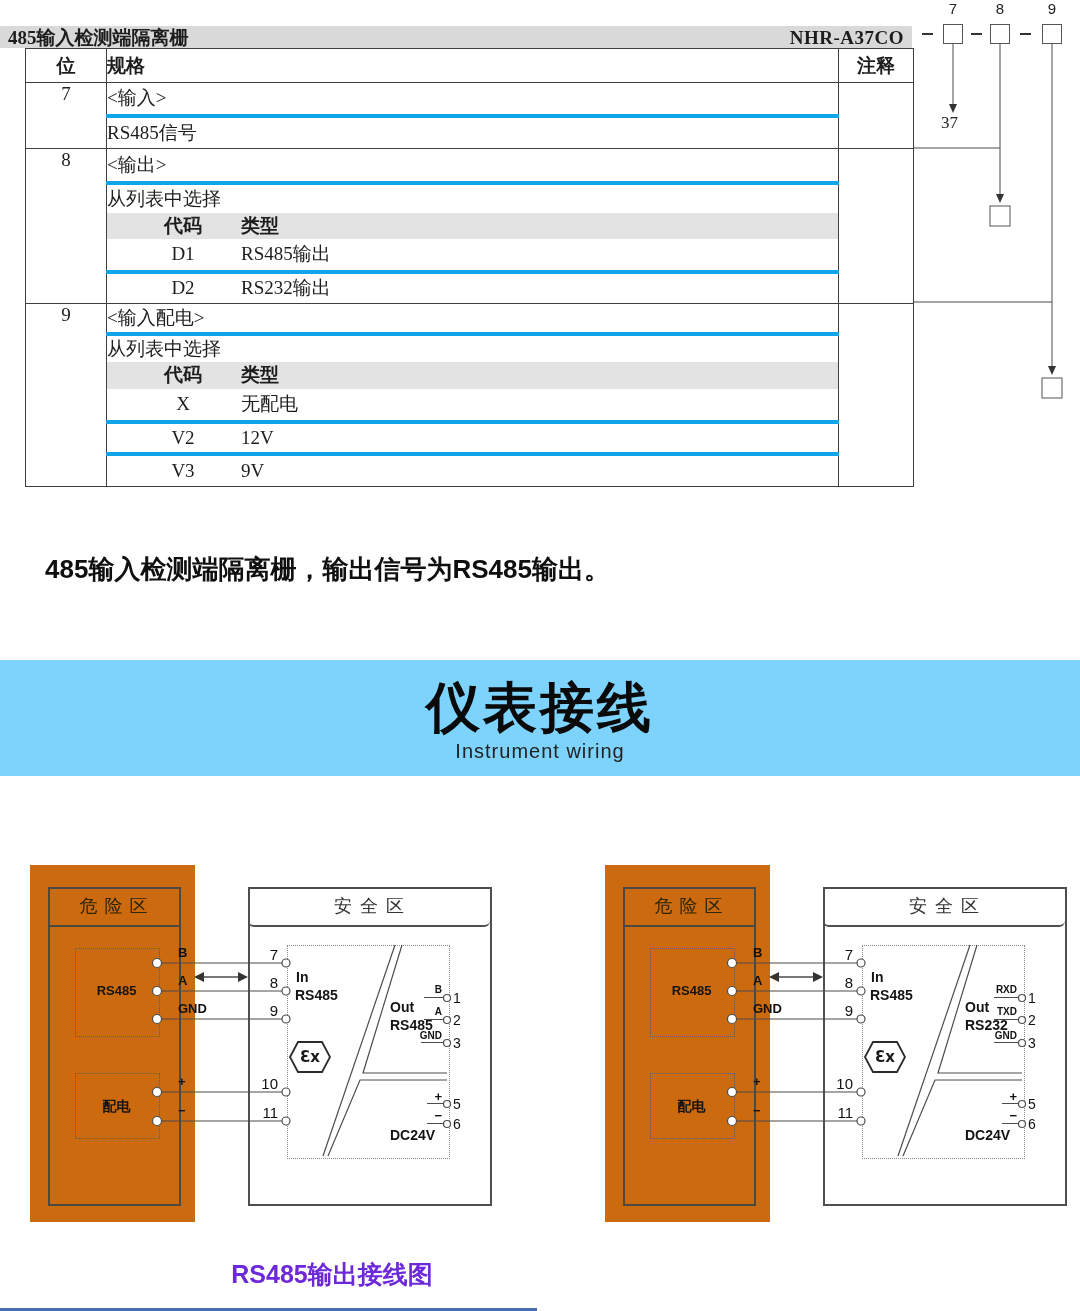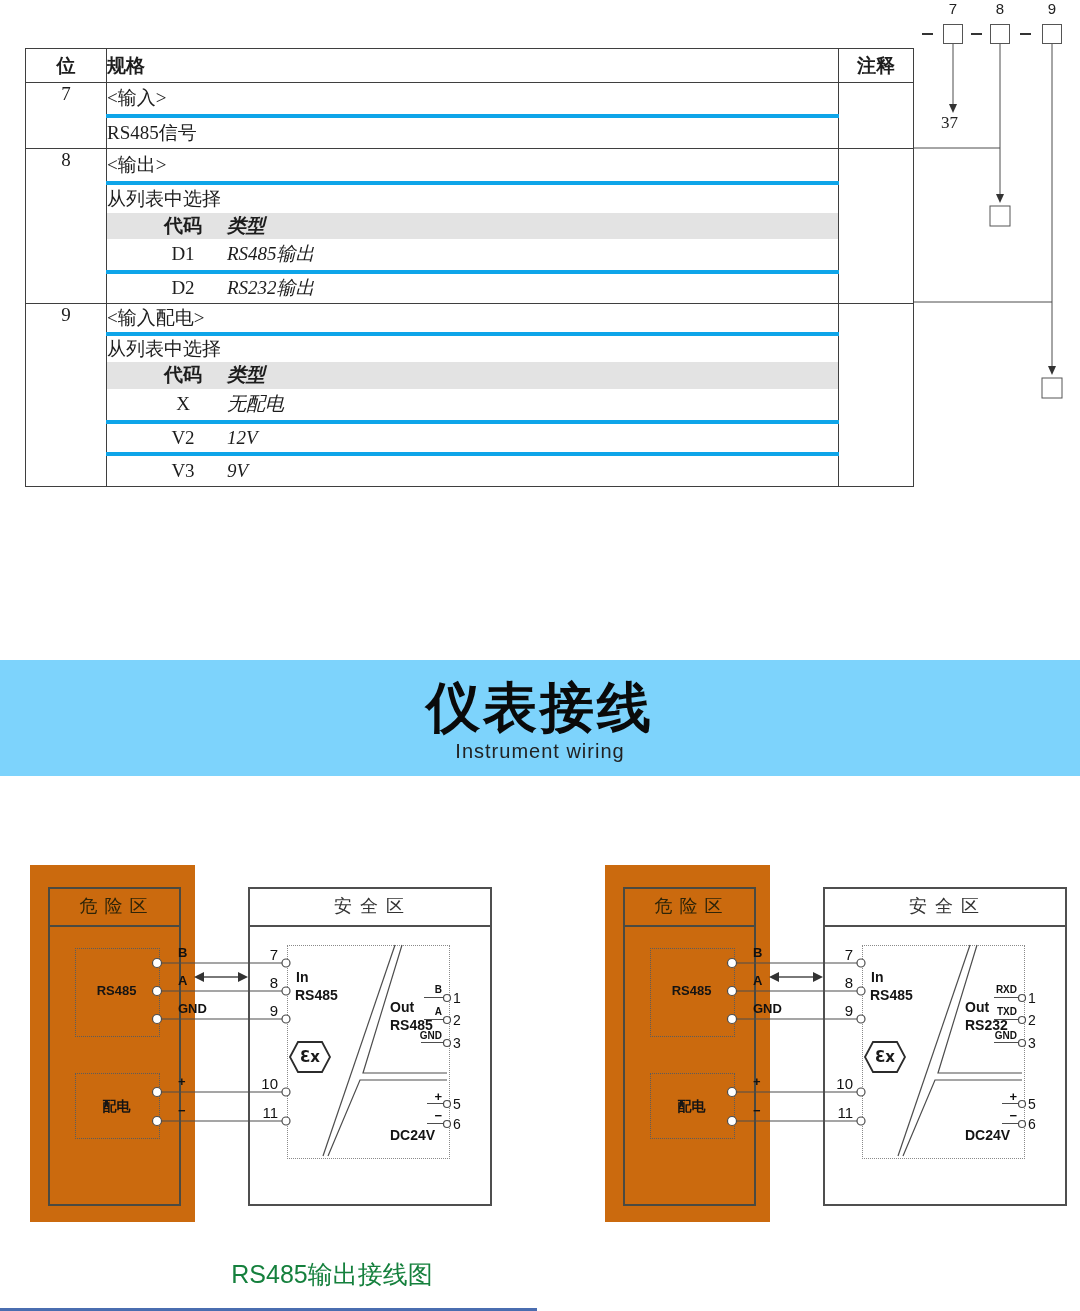--- a/index.html
+++ b/index.html
@@ -29,21 +29,21 @@
   td.note{border-left:1px solid #3f3f3f;}
   th.hpos{border-right:1px solid #3f3f3f;text-align:center;font-weight:bold;}
   th.hspec{text-align:left;padding-left:49px;font-weight:bold;}
   th.hnote{border-left:1px solid #3f3f3f;text-align:center;font-weight:bold;}
   tr.hdr>th{border-bottom:1px solid #3f3f3f;}
   tr.gstart>td{border-top:1px solid #3f3f3f;}
   tr.minor>td.spec{border-top:4px solid #0ea5e9;}
   td.spec{text-align:left;padding-left:38px;}
   td.spec.coderow{padding-left:40px;}
   .codecell{display:inline-block;width:72px;text-align:center;}
-  .typecell{margin-left:8px;font-style:italic;}
+  .typecell{margin-left:22px;}
   tr.grayrow>td.spec{background:#e3e3e3;font-weight:bold;}
   .rh34{height:34px}.rh33{height:33px}.rh32{height:32px}.rh30{height:30px}
   .rh28{height:28px}.rh27{height:27px}.rh25{height:25px}
 
   
   .note-line{position:absolute;left:45px;font-weight:bold;font-size:26px;color:#0f0f0f;}
 
   
   .banner{position:absolute;left:0;top:660px;width:1080px;height:116px;background:#7dd3fc;}
   .banner-title{position:absolute;left:0;top:12px;width:100%;text-align:center;
@@ -55,21 +55,21 @@
   .diagram{position:absolute;width:500px;height:370px;}
   #diag1{left:20px;top:860px;} #diag2{left:595px;top:860px;}
   .orange{position:absolute;left:10px;top:5px;width:165px;height:357px;background:#cb6a0e;}
   .hzbox{position:absolute;left:28px;top:27px;width:129px;height:315px;border:2px solid #4a4a42;}
   .hztitle{position:absolute;left:28px;top:27px;width:131px;height:38px;line-height:38px;
            text-align:center;font-family:"Liberation Serif",serif;font-size:18px;color:#2e2408;
            letter-spacing:7px;text-indent:7px;border-bottom:2px solid #4a4a42;}
   .safebox{position:absolute;left:228px;top:27px;width:240px;height:315px;border:2px solid #4f4f4f;background:#fff;}
   .safetitle{position:absolute;left:228px;top:27px;width:242px;height:38px;line-height:38px;
              text-align:center;font-family:"Liberation Serif",serif;font-size:18px;color:#333;
-             letter-spacing:8px;text-indent:8px;border-bottom:2px solid #4f4f4f;}
+             letter-spacing:8px;text-indent:8px;border-bottom:2px solid #4f4f4f;border-radius:6px;}
   .inbox{position:absolute;left:55px;top:88px;width:83px;height:87px;border:1px dotted #5c5c5c;}
   .pwrbox{position:absolute;left:55px;top:213px;width:83px;height:64px;border:1px dotted #5c5c5c;}
   .inbox-label{position:absolute;left:55px;top:123px;width:83px;text-align:center;
                font-size:13px;font-weight:bold;color:#141414;}
   .pwr-label{position:absolute;left:55px;top:238px;width:83px;text-align:center;
              font-size:14px;font-weight:bold;color:#141414;}
   .modbox{position:absolute;left:267px;top:85px;width:161px;height:212px;border:1px dotted #8a8a8a;}
   .diag-svg{position:absolute;left:0;top:0;width:500px;height:370px;}
   .tlabel{position:absolute;left:158px;width:44px;height:16px;font-size:13px;font-weight:bold;color:#111;}
   .tl0{top:85px}.tl1{top:113px}.tl2{top:141px}.tl3{top:214px}.tl4{top:243px}
@@ -83,37 +83,41 @@
   .outsig{position:absolute;left:370px;top:157px;font-size:14px;font-weight:bold;color:#141414;}
   .dcv{position:absolute;left:370px;top:243px;font-size:14px;font-weight:bold;color:#141414;margin-top:24px;}
   .olabel{position:absolute;left:392px;width:30px;text-align:right;font-size:10px;font-weight:bold;color:#111;}
   .ol0{top:124px}.ol1{top:146px}.ol2{top:170px}
   .plabel{position:absolute;left:400px;width:22px;text-align:right;font-size:13px;font-weight:bold;color:#111;}
   .pl0{top:229px}.pl1{top:248px}
   .onum{position:absolute;left:433px;width:18px;font-size:14px;color:#111;}
   .on0{top:130px}.on1{top:152px}.on2{top:175px}.on3{top:236px}.on4{top:256px}
 
   .diag-caption{position:absolute;top:1258px;width:400px;text-align:center;
-                font-size:25px;font-weight:normal;color:#15803d;}
+                font-size:25px;font-weight:bold;color:#6d28d9;}
   #cap1{left:132px;} #cap2{left:622px;}
 
   .bottomline{position:absolute;left:0;top:1308px;width:537px;height:3px;background:#4a6db0;}
 
   svg line,svg polyline{stroke:#4d4d4d;stroke-width:1.2;fill:none;}
   svg .thin{stroke-width:1;}
   svg circle{fill:#fff;stroke:#4d4d4d;stroke-width:1.2;}
   svg polygon.arr{fill:#333;stroke:none;}
   svg rect.cbox{fill:#fff;stroke:#555;stroke-width:1;}
   svg polygon.hex{fill:none;stroke:#2b2b2b;stroke-width:1.8;}
 </style>
 </head>
 <body>
 
 <div id="page">
 
+  <div class="titlebar">
+    <span class="ttl">485输入检测端隔离栅</span>
+    <span class="mdl">NHR-A37CO</span>
+  </div>
 
   <div class="code-digit" style="left:943px">7</div>
   <div class="code-digit" style="left:990px">8</div>
   <div class="code-digit" style="left:1042px">9</div>
   <div class="code-dash" style="left:922px"></div>
   <div class="code-box" style="left:943px"></div>
   <div class="code-dash" style="left:971px"></div>
   <div class="code-box" style="left:990px"></div>
   <div class="code-dash" style="left:1020px"></div>
   <div class="code-box" style="left:1042px"></div>
@@ -201,20 +205,21 @@
       </td>
     </tr>
     <tr class="minor rh33">
       <td class="spec coderow">
         <span class="codecell">V3</span><span class="typecell">9V</span>
       </td>
     </tr>
   </tbody>
     </table>
 
+  <div class="note-line" style="top:552px">485输入检测端隔离栅，输出信号为RS485输出。</div>
 
   <div class="banner">
     <div class="banner-title">仪表接线</div>
     <div class="banner-sub">Instrument wiring</div>
   </div>
 
   <div class="diagram" id="diag1">
     <div class="orange"></div>
     <div class="hzbox"></div>
     <div class="hztitle">危险区</div>

